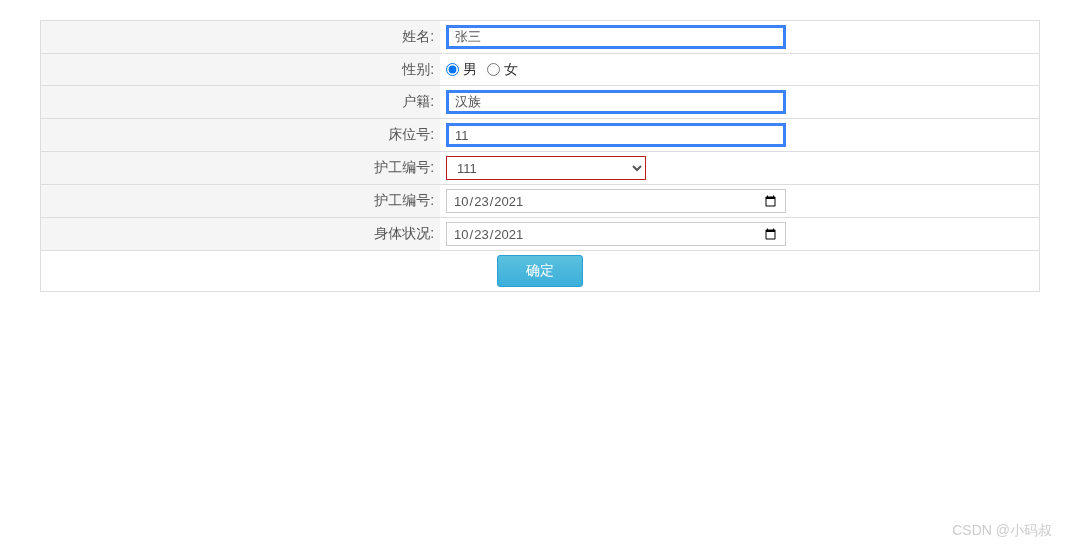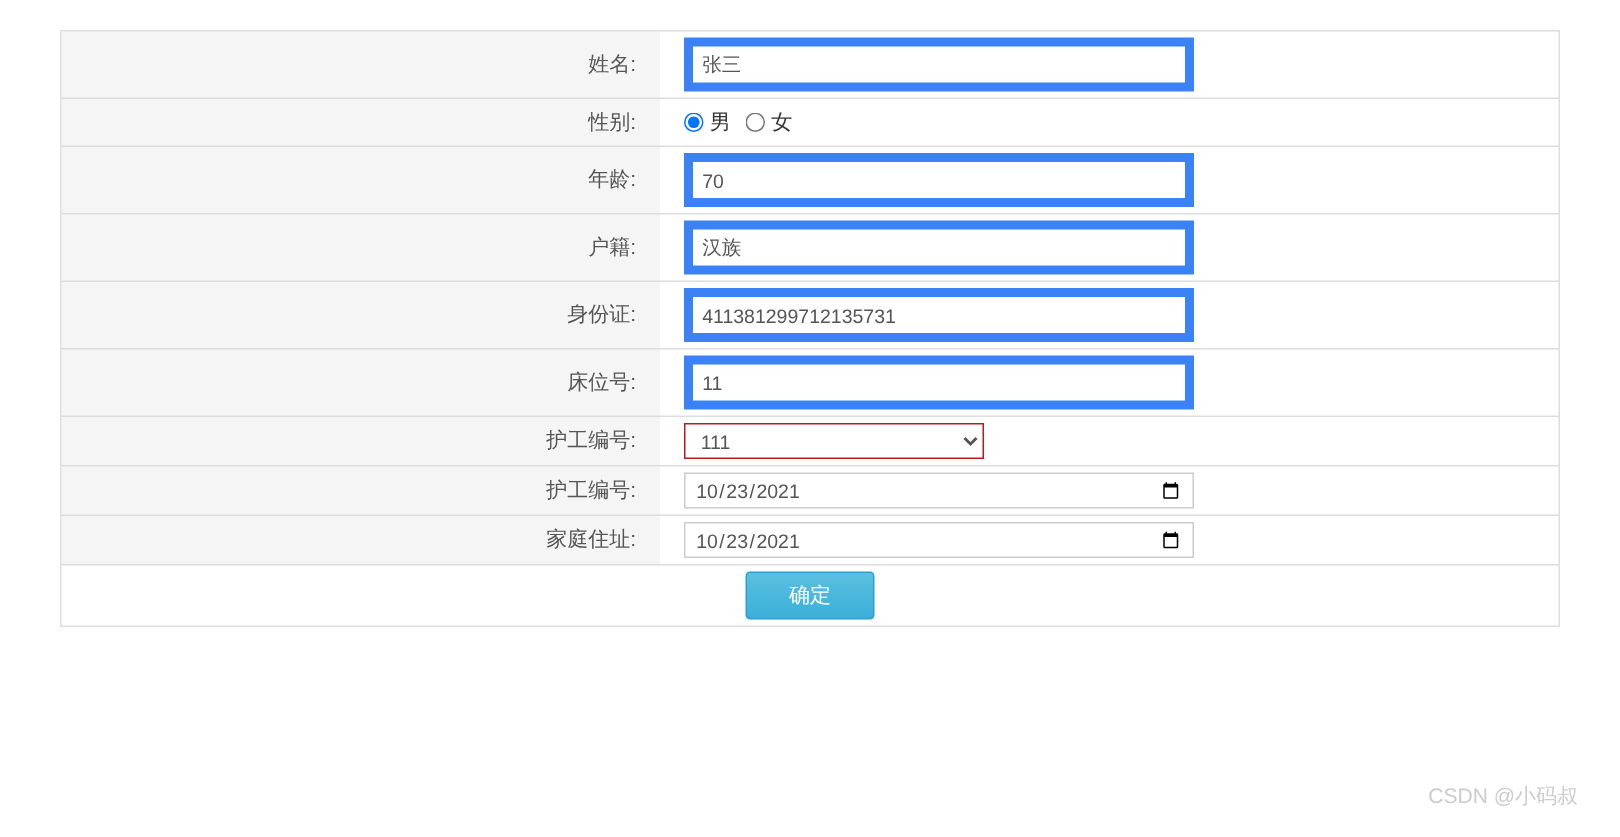--- a/index.html
+++ b/index.html
@@ -16,40 +16,40 @@
     }
     .form-table {
       width: 100%;
       border-collapse: collapse;
       background: #fff;
     }
     .form-table tr {
       border: 1px solid #ddd;
     }
     .form-table td {
-      padding: 4px 16px;
+      padding: 4px 6px;
       vertical-align: middle;
       height: 32px;
     }
     .label-cell {
       background: #f5f5f5;
       text-align: right;
       width: 40%;
       padding-right: 10px;
       color: #555;
     }
     .input-cell {
       background: #fff;
       width: 60%;
       padding-left: 6px;
     }
     .text-input {
       width: 340px;
-      height: 36px;
-      border: 6px solid #3b82f6;
+      height: 24px;
+      border: 3px solid #3b82f6;
       padding: 2px 6px;
       font-size: 13px;
       color: #555;
       font-family: inherit;
     }
     .select-input {
       width: 200px;
       height: 24px;
       border: 1px solid #b91c1c;
       padding: 2px 6px;
@@ -121,35 +121,23 @@
     <td class="input-cell">
       <div class="radio-group">
         <input type="radio" name="gender" checked="" style="">
         <label>男</label>
         <input type="radio" name="gender" style="">
         <label>女</label>
       </div>
     </td>
   </tr>
   <tr>
-    <td class="label-cell">年龄:</td>
-    <td class="input-cell">
-      <input type="text" class="text-input" value="70" style="">
-    </td>
-  </tr>
-  <tr>
     <td class="label-cell">户籍:</td>
     <td class="input-cell">
       <input type="text" class="text-input" value="汉族" style="">
-    </td>
-  </tr>
-  <tr>
-    <td class="label-cell">身份证:</td>
-    <td class="input-cell">
-      <input type="text" class="text-input" value="411381299712135731" style="">
     </td>
   </tr>
   <tr>
     <td class="label-cell">床位号:</td>
     <td class="input-cell">
       <input type="text" class="text-input" value="11" style="">
     </td>
   </tr>
   <tr>
     <td class="label-cell">护工编号:</td>
@@ -159,21 +147,21 @@
       </select>
     </td>
   </tr>
   <tr>
     <td class="label-cell">护工编号:</td>
     <td class="input-cell">
       <input type="date" class="date-input" value="2021-10-23" style="">
     </td>
   </tr>
   <tr>
-    <td class="label-cell">家庭住址:</td>
+    <td class="label-cell">身体状况:</td>
     <td class="input-cell">
       <input type="date" class="date-input" value="2021-10-23" style="">
     </td>
   </tr>
   <tr class="submit-row">
     <td colspan="2">
       <button class="submit-btn">确定</button>
     </td>
   </tr>
 </tbody>

